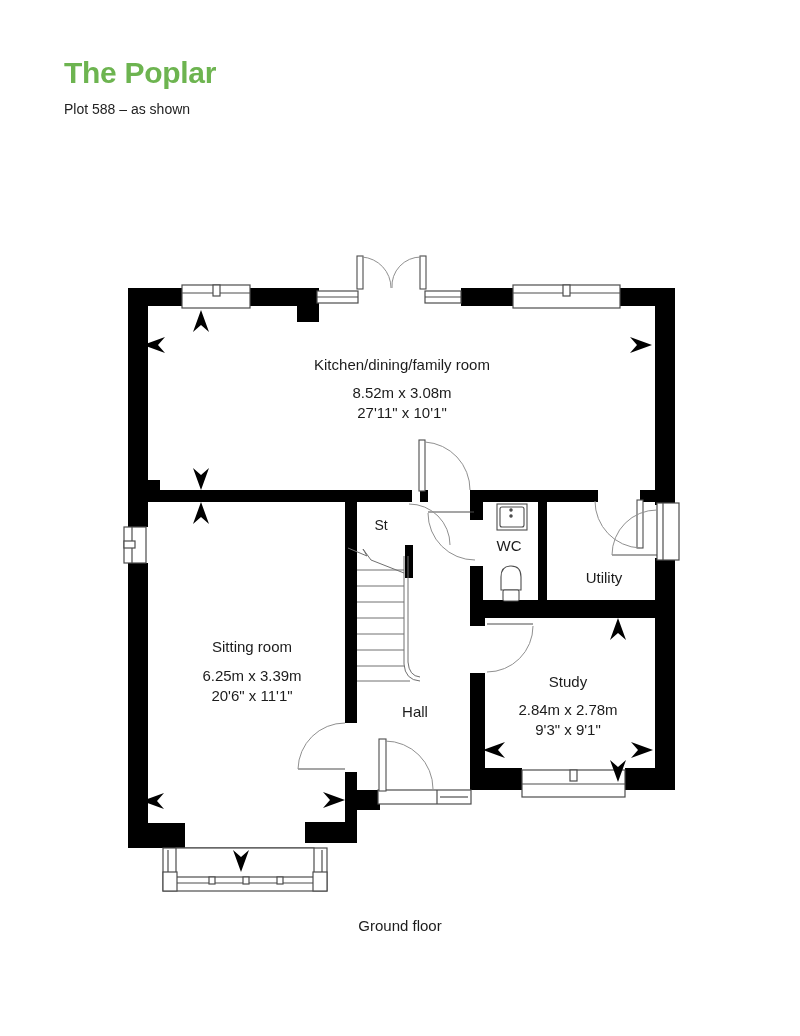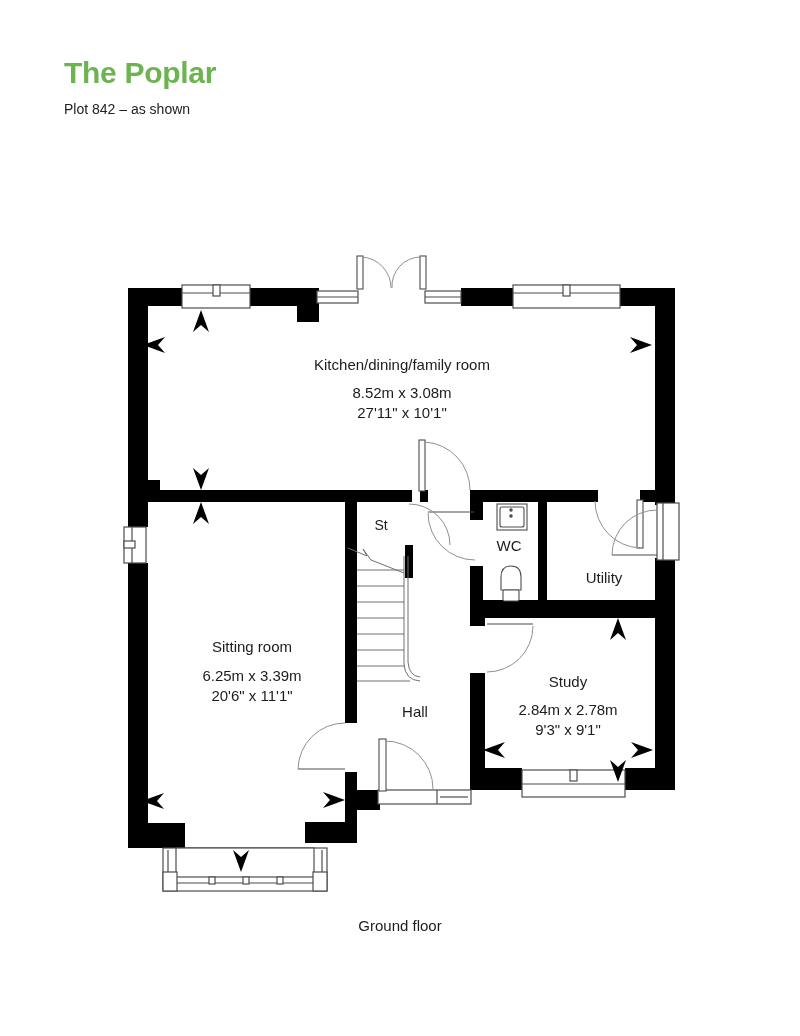--- a/index.html
+++ b/index.html
@@ -10,21 +10,21 @@
   .header .subtitle{margin-top:12px;font-size:14px;color:#222222;}
   svg text{fill:#1c1c1c;font-family:"Liberation Sans",sans-serif;}
 </style>
 </head>
 <body>
 
 <div class="page">
 
   <div class="header">
     <h1>The Poplar</h1>
-    <div class="subtitle">Plot 842 – as shown</div>
+    <div class="subtitle">Plot 588 – as shown</div>
   </div>
 
   <svg width="800" height="1036" viewBox="0 0 800 1036" style="position:absolute;left:0;top:0;">
 
     <g fill="#000000" stroke="none">
       <rect x="128" y="288" width="20" height="239"></rect>
       <rect x="128" y="563" width="20" height="282"></rect>
       <rect x="128" y="288" width="54" height="18"></rect>
       <rect x="250" y="288" width="67" height="18"></rect>
       <rect x="297" y="288" width="22" height="34"></rect>

